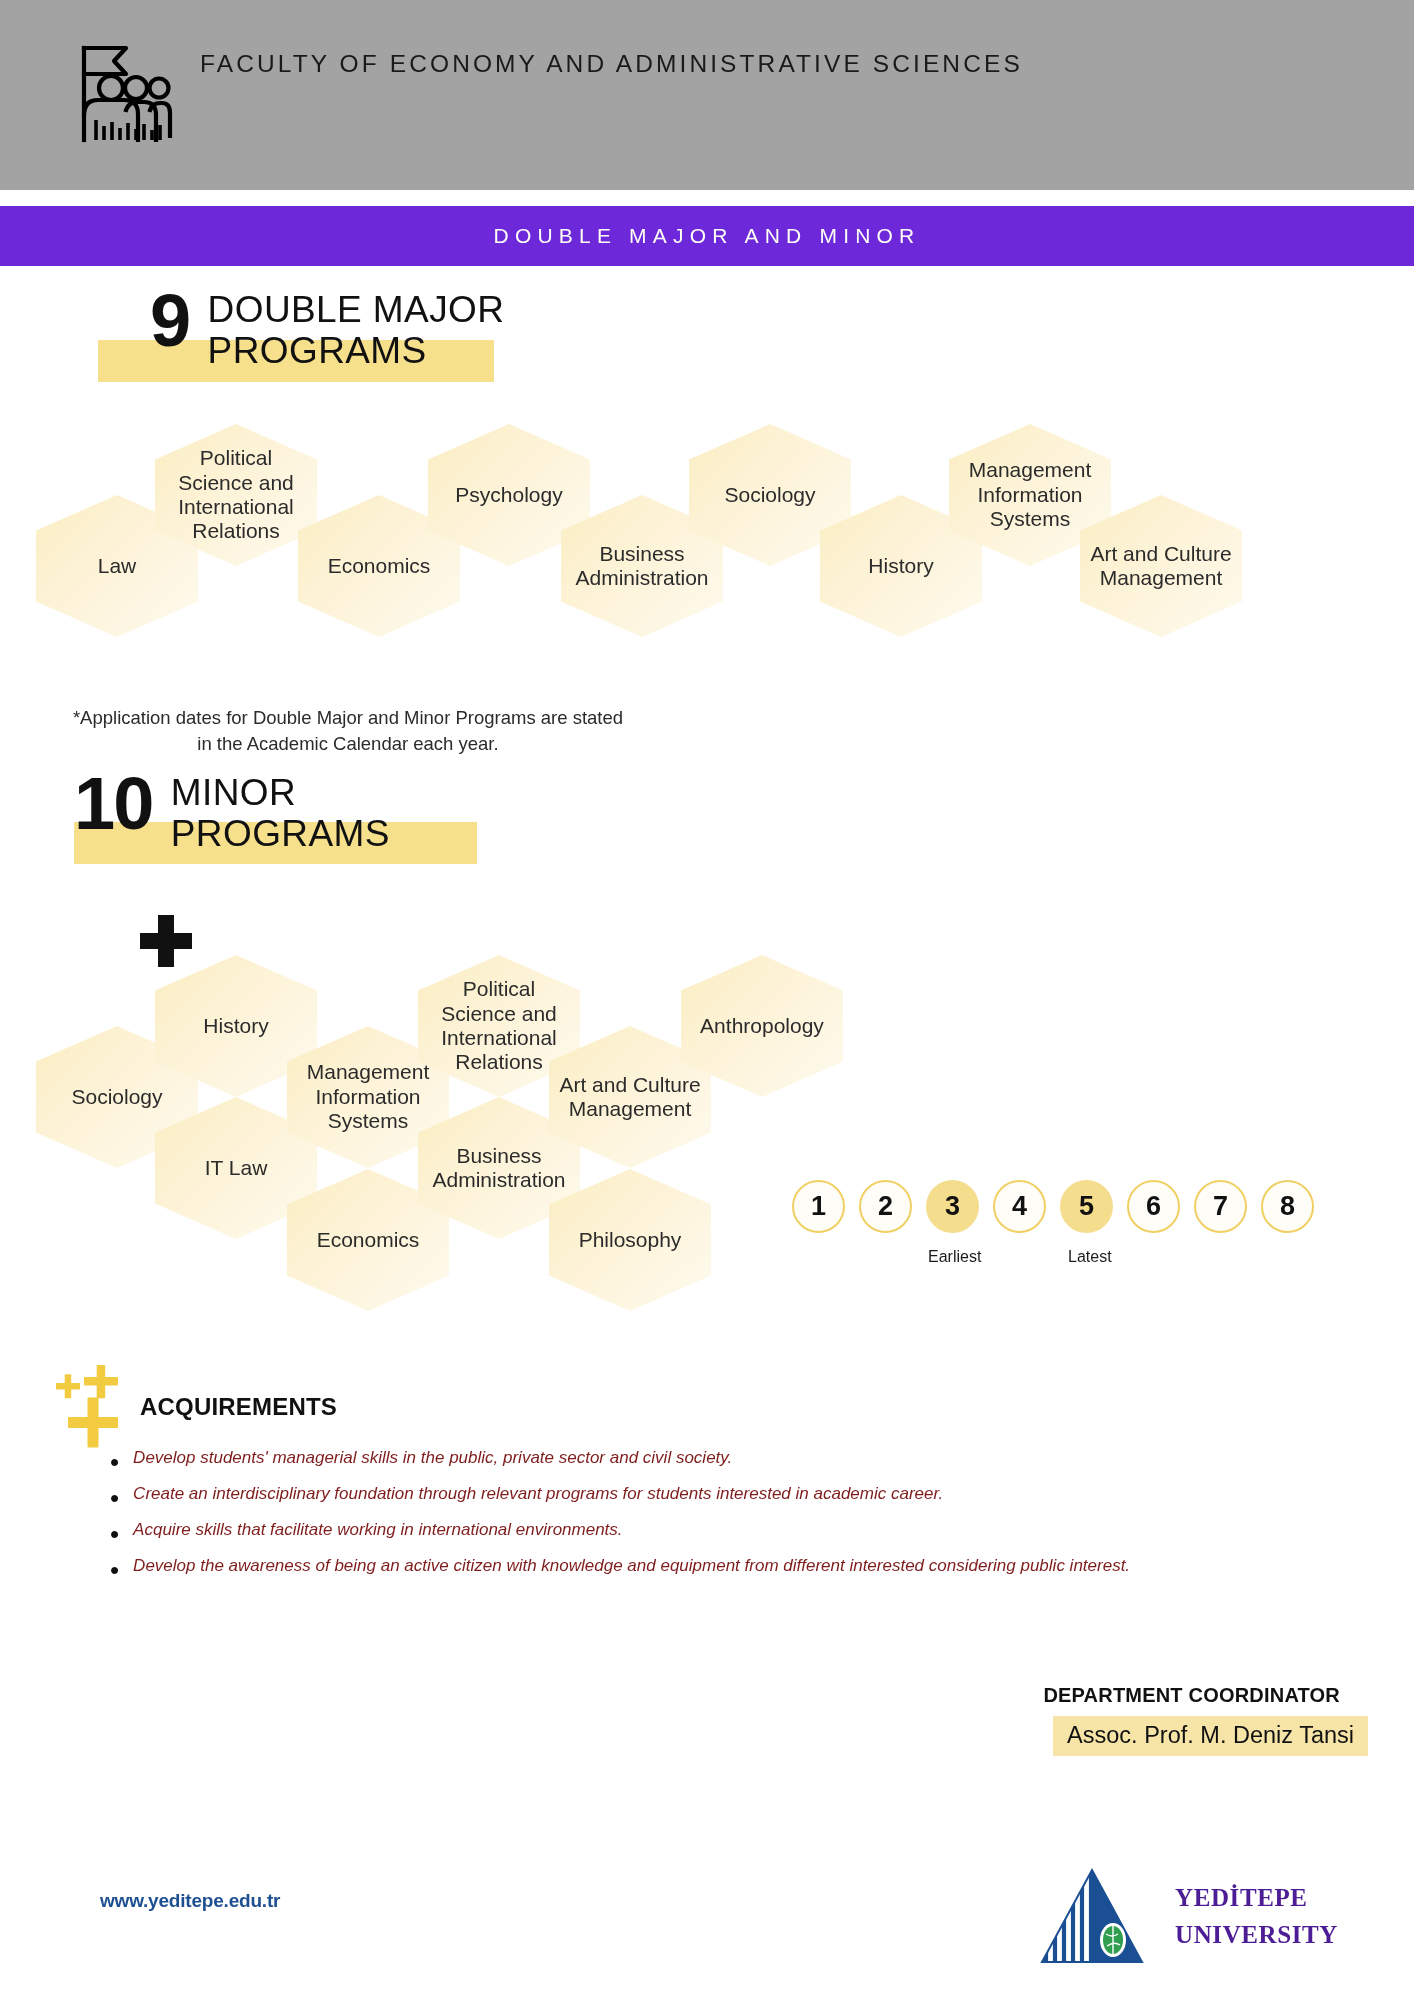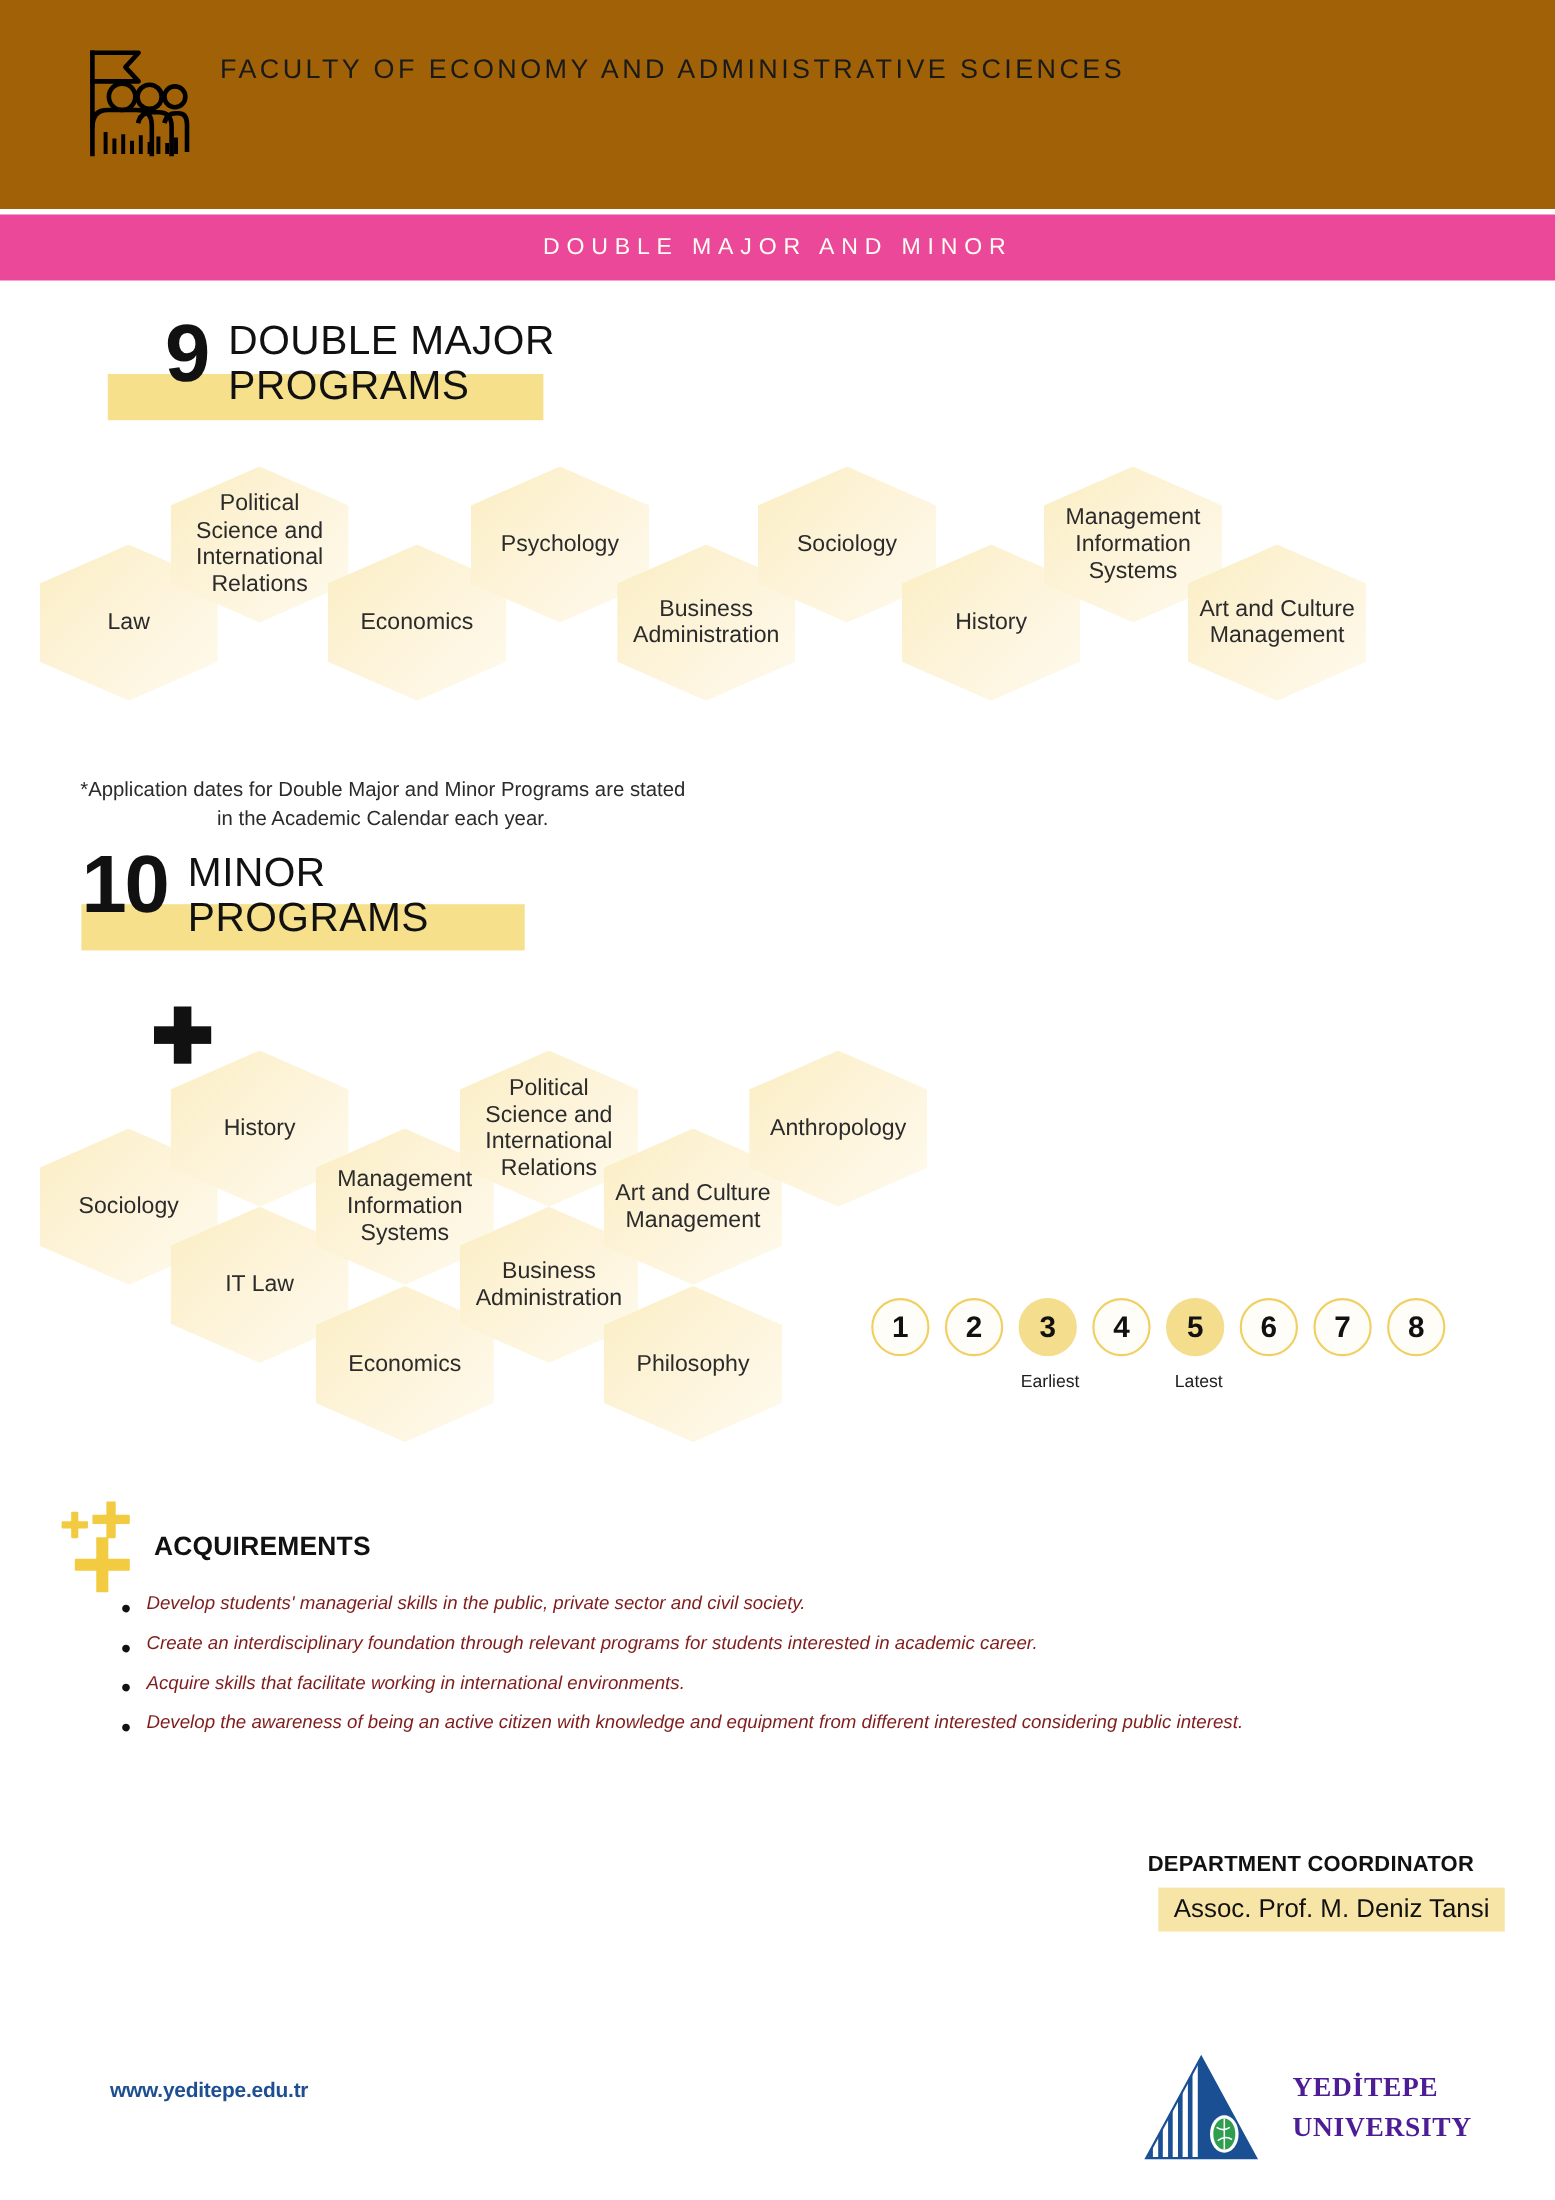--- a/index.html
+++ b/index.html
@@ -5,36 +5,36 @@
   * { box-sizing: border-box; margin: 0; padding: 0; }
   html, body {
     width: 1414px; height: 2000px;
     background: #ffffff;
     font-family: "Liberation Sans", sans-serif;
     overflow: hidden;
   }
   .page { position: relative; width: 1414px; height: 2000px; background:#fff; }
 
   
-  .header { position:absolute; left:0; top:0; width:1414px; height:190px; background:#a16207; }
+  .header { position:absolute; left:0; top:0; width:1414px; height:190px; background:#a3a3a3; }
   .logo-mark { position:absolute; left:66px; top:36px; width:110px; height:110px; }
   .header-text { position:absolute; left:200px; top:50px; }
   .faculty-line {
     font-size: 24.5px; letter-spacing: 3.1px; color:#1a1a1a; font-weight: 400;
     white-space: nowrap;
   }
   .program-line {
     font-size: 29px; font-weight: 700; color:#000; margin-top:14px; white-space:nowrap;
     letter-spacing: -0.2px;
   }
 
   
   .banner {
-    position:absolute; left:0; top:195px; width:1414px; height:60px;
-    background:#ec4899; display:flex; align-items:center; justify-content:center;
+    position:absolute; left:0; top:206px; width:1414px; height:60px;
+    background:#6d28d9; display:flex; align-items:center; justify-content:center;
   }
   .banner span {
     color:#fffdf6; font-size:21px; letter-spacing:6.2px; font-weight:500;
   }
 
   
   .count-head { position:absolute; white-space:nowrap; }
   .count-head .big-num {
     font-size: 74px; font-weight:800; color:#111; line-height:0.92;
     display:inline-block; vertical-align:top; letter-spacing:-2px;

